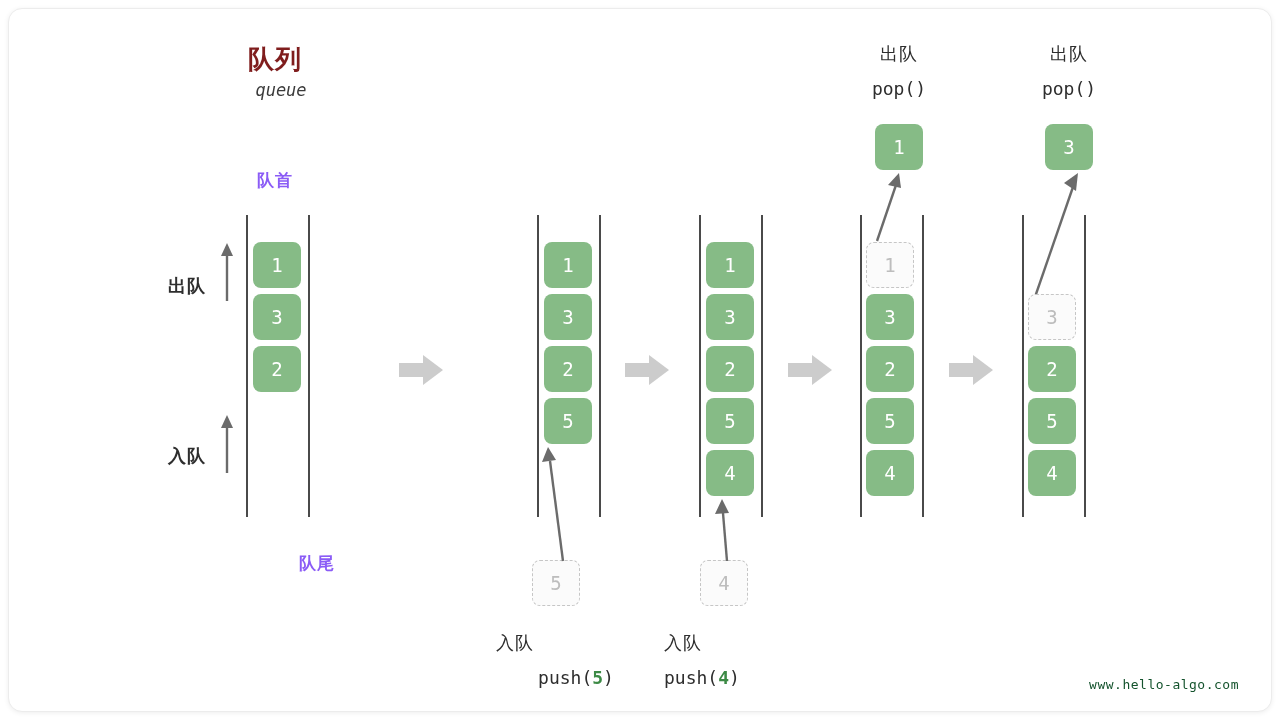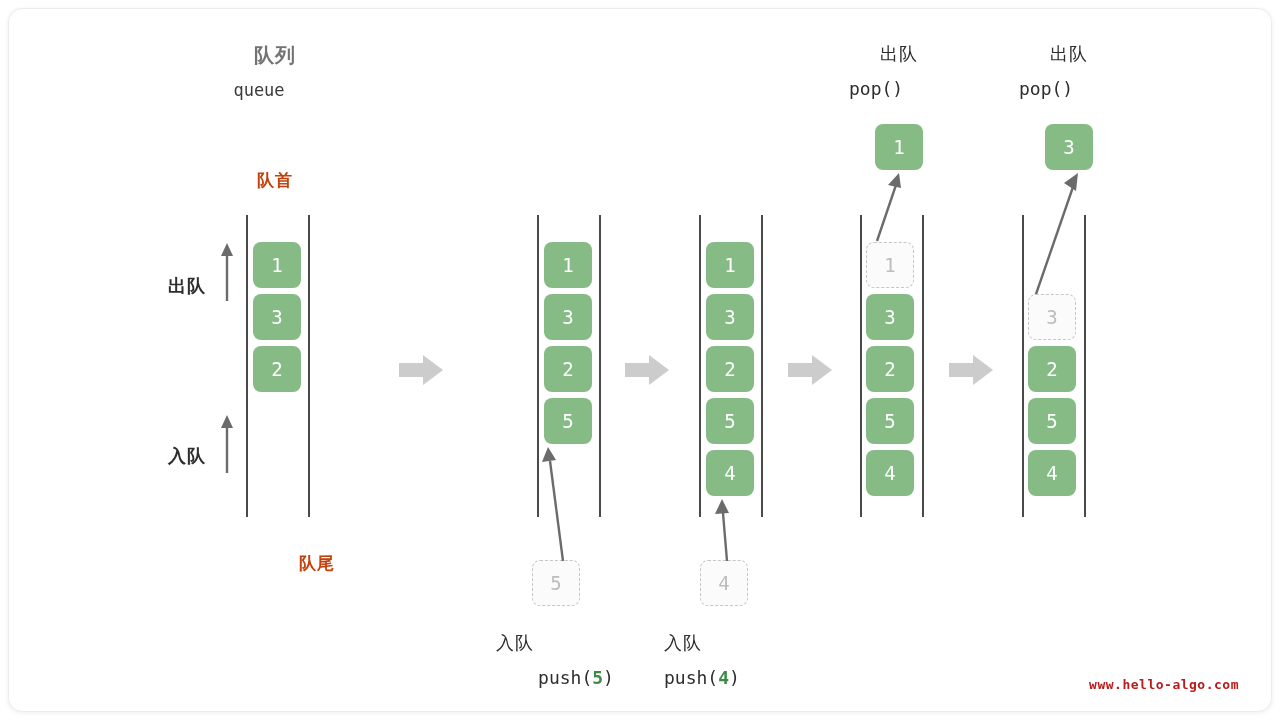--- a/index.html
+++ b/index.html
@@ -16,47 +16,47 @@
     background: #ffffff;
     border: 1px solid #ececec;
     border-radius: 14px;
     box-shadow: 0 1px 5px rgba(0,0,0,0.07);
     overflow: hidden;
   }
   .abs { position: absolute; }
 
   
   .title-cn {
-    font-size: 20px; font-weight: bold;
-    color: #737373;
+    font-size: 26px; font-weight: bold;
+    color: #7f1d1d;
     text-align: center;
     letter-spacing: 1px;
   }
   .title-en {
     font-family: "DejaVu Sans Mono", "Liberation Mono", monospace;
     font-size: 17px; color: #3b3b3b;
     text-align: center;
   }
   .op-cn {
     font-size: 18px; font-weight: normal;
     color: #2e2e2e; text-align: center;
     letter-spacing: 1px;
   }
   .op-code {
     font-family: "DejaVu Sans Mono", "Liberation Mono", monospace;
-    font-size: 18px; color: #2e2e2e; text-align: left;
+    font-size: 18px; color: #2e2e2e; text-align: center;
   }
   .op-code .num { color: #3c8a45; font-weight: bold; }
 
   .side-label {
     font-size: 18px; font-weight: bold; color: #2e2e2e;
     text-align: center; letter-spacing: 1px;
   }
   .edge-label {
-    font-size: 17px; font-weight: bold; color: #c2410c;
+    font-size: 17px; font-weight: bold; color: #8b5cf6;
     text-align: center; letter-spacing: 1px;
   }
 
   
   .rail { width: 1.6px; background: #4a4a4a; }
 
   
   .cell {
     width: 48px; height: 46px;
     border-radius: 8px;
@@ -71,31 +71,31 @@
     border: 1.6px dashed #c6c6c6;
     color: #bdbdbd;
   }
   .cell.blank { background: transparent; }
 
   
   .blockarrow { width: 44px; height: 34px; }
 
   .watermark {
     font-family: "DejaVu Sans Mono", "Liberation Mono", monospace;
-    font-size: 13px; color: #b91c1c; letter-spacing: 0.5px; font-weight: bold;
+    font-size: 13px; color: #14532d; letter-spacing: 0.5px;
   }
   svg { overflow: visible; }
 </style>
 </head>
 <body>
 
 <div id="card">
 
   <div class="abs title-cn" style="left:186px; top:33px; width:160px;">队列</div>
-  <div class="abs title-en" style="left:170px; top:71px; width:160px;">queue</div>
+  <div class="abs title-en" style="left:192px; top:71px; width:160px;font-style:italic;">queue</div>
 
   <div class="abs edge-label" style="left:206px; top:160px; width:120px;">队首</div>
   <div class="abs edge-label" style="left:206px; top:543px; width:120px;text-align:right;">队尾</div>
 
   <div class="abs side-label" style="left:140px; top:265px; width:76px;">出队</div>
   <div class="abs side-label" style="left:140px; top:435px; width:76px;">入队</div>
 
   <svg class="abs" style="left:206px; top:232px;" width="24" height="62">
     <line x1="12" y1="60" x2="12" y2="12" stroke="#6b6b6b" stroke-width="2.4"></line>
     <polygon points="12,2 6,15 18,15" fill="#6b6b6b"></polygon>

